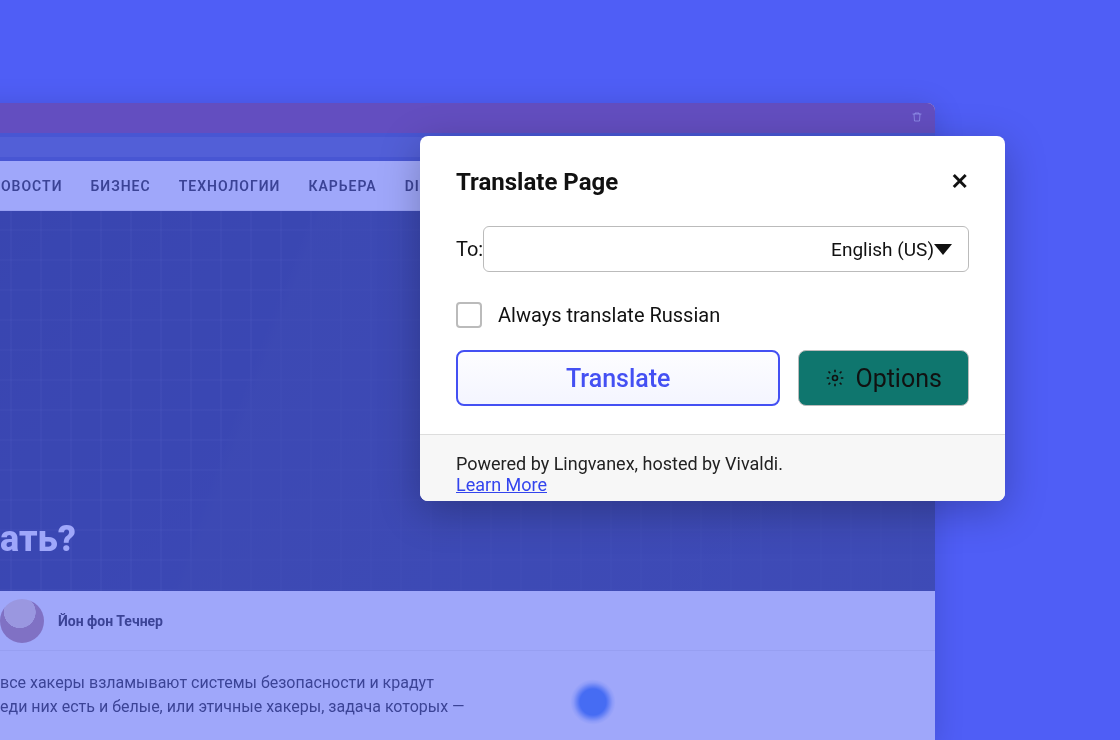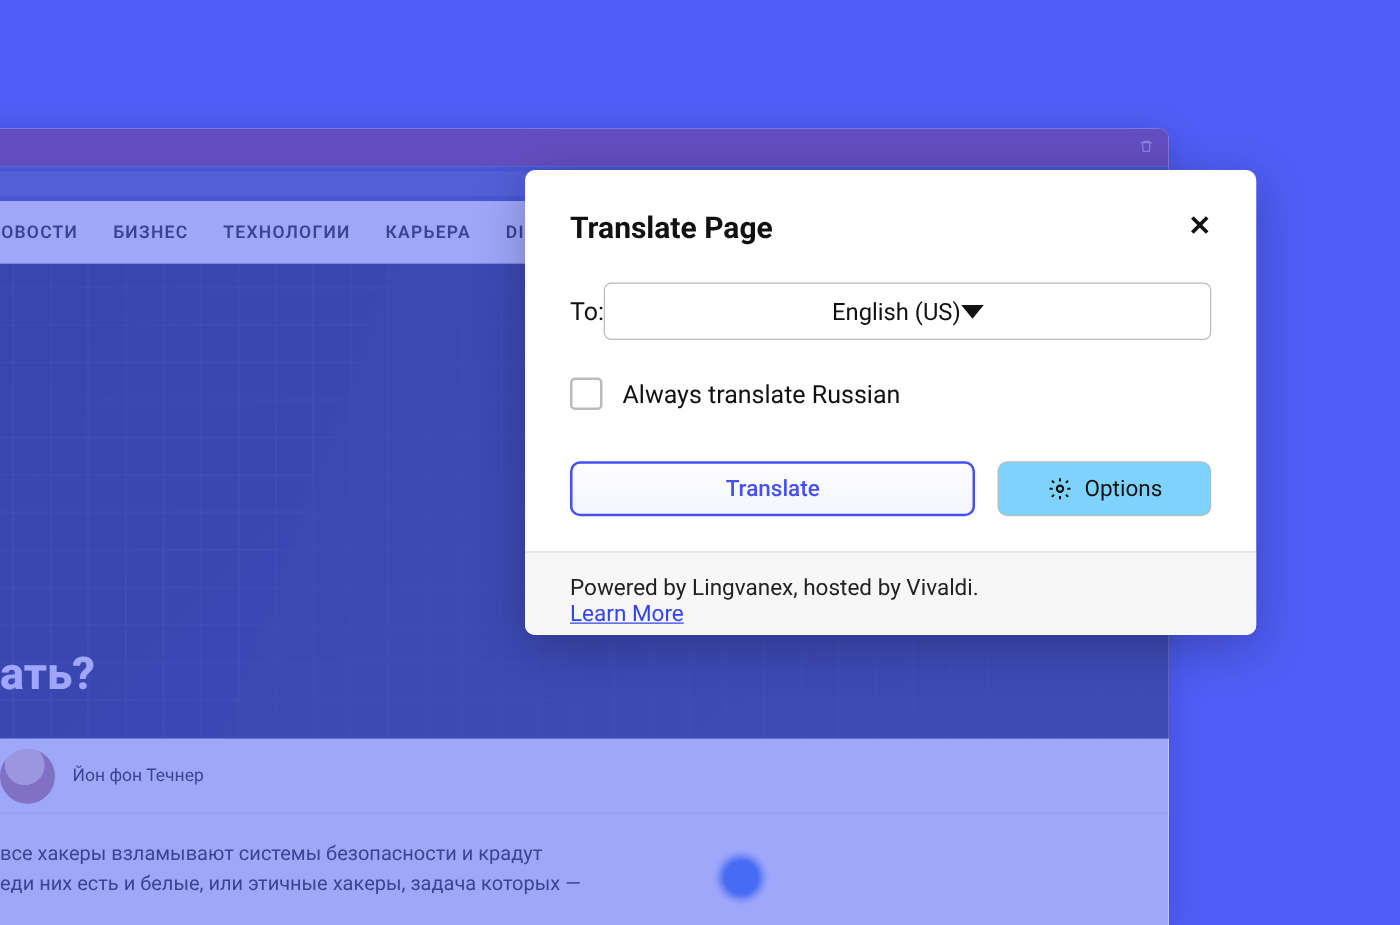--- a/index.html
+++ b/index.html
@@ -150,21 +150,21 @@
     display: flex;
     align-items: center;
     padding-left: 200px;
     gap: 14px;
     border-bottom: 1px solid #eee;
   }
   .author-avatar {
     width: 44px; height: 44px; border-radius: 50%;
     background: radial-gradient(circle at 45% 30%, #f3dcc6 40%, #b88 41%);
   }
-  .author-name { font-size: 14px; font-weight: 400; color: #222; }
+  .author-name { font-size: 14px; font-weight: 700; color: #222; }
   .author-title { font-size: 11px; color: #888; }
   .article {
     padding: 20px 20px 20px 200px;
     color: #222;
     font-size: 16px;
     line-height: 1.5;
     max-width: 760px;
     position:relative;
   }
   .article-aside-dot{
@@ -217,64 +217,64 @@
   }
   .lang-label { font-size: 20px; color: #111; }
   .lang-select {
     flex: 1;
     height: 46px;
     border: 1px solid #bbb;
     border-radius: 6px;
     padding: 0 16px;
     display: flex;
     align-items: center;
-    justify-content: center;
+    justify-content: flex-end;
     font-size: 19px;
     color: #111;
     background: #fff;
   }
   .chev-down {
     width: 0; height: 0;
     border-left: 9px solid transparent;
     border-right: 9px solid transparent;
     border-top: 11px solid #111;
   }
   .check-row {
     display: flex;
     align-items: center;
     gap: 16px;
-    margin-bottom: 41px;
+    margin-bottom: 22px;
   }
   .checkbox {
     width: 26px; height: 26px;
     border: 2px solid #bbb;
     border-radius: 4px;
     background: #fff;
   }
   .check-label { font-size: 20px; color: #111; }
   .button-row { display: flex; gap: 18px; }
   .btn {
-    height: 44px;
+    height: 56px;
     border-radius: 8px;
     display: flex; align-items: center; justify-content: center;
-    font-size: 18px;
+    font-size: 25px;
     gap: 10px;
     cursor: pointer;
   }
   .btn-primary {
     flex: 1.9;
     border: 2.5px solid #4450f3;
     background: linear-gradient(#fdfdff, #f4f5ff);
     color: #4450f3;
     font-weight: 500;
   }
   .btn-secondary {
     flex: 1;
     border: 1.5px solid #bbb;
-    background: #7dd3fc;
+    background: #0f766e;
     color: #111;
   }
   .gear-icon {
     width: 20px; height: 20px;
     display:inline-flex;align-items:center;justify-content:center;
   }
   .popup-footer {
     border-top: 1px solid #ddd;
     background: #f7f7f7;
     padding: 18px 36px 6px 36px;

